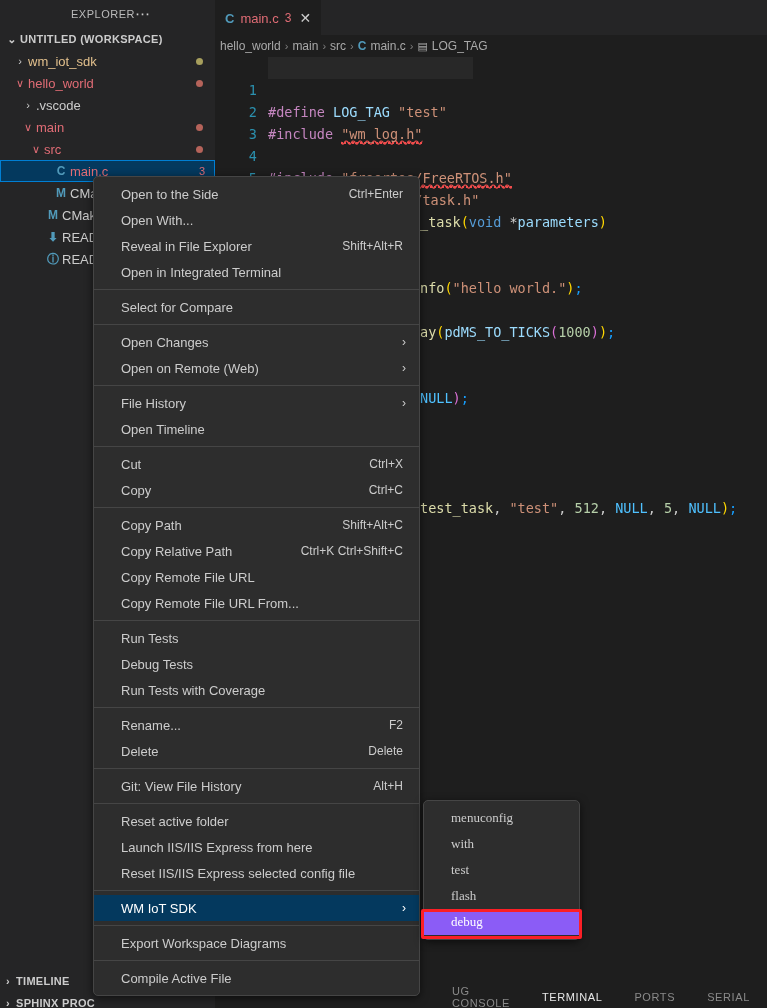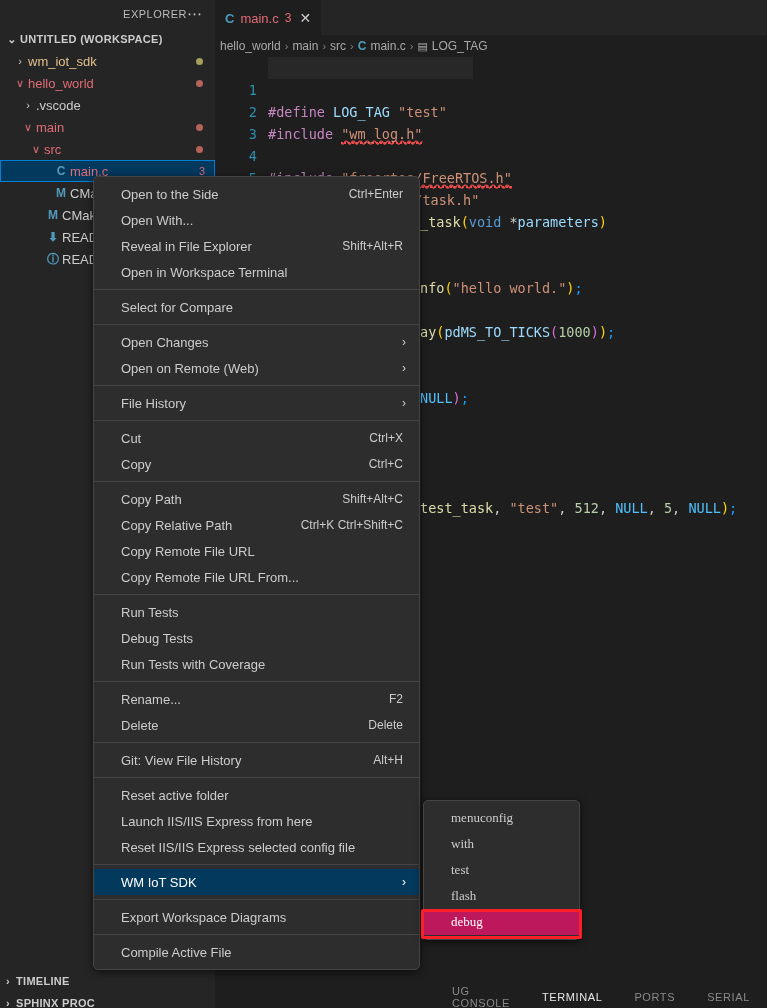--- a/index.html
+++ b/index.html
@@ -10,21 +10,21 @@
     overflow: hidden;
   }
   #root { position: relative; width: 767px; height: 1008px; background: #1e1e1e; }
 
   
   #sidebar {
     position: absolute; left: 0; top: 0; width: 215px; height: 1008px;
     background: #252526;
   }
   #sidebar-header {
-    height: 28px; display: flex; align-items: center; justify-content: flex-end;
+    height: 28px; display: flex; align-items: center; justify-content: center;
     padding: 0 12px 0 19px;
   }
   #sidebar-title {
     font-size: 11px; color: #bbbbbb; letter-spacing: .5px; font-weight: 400;
   }
   #sidebar-more {
     color: #cccccc; font-size: 15px; line-height: 8px; letter-spacing: 1px;
     cursor: pointer;
   }
   .ws-root {
@@ -125,21 +125,21 @@
   
   #submenu {
     position: absolute; left: 423px; top: 800px; width: 157px;
     background: #2d2d2d; border: 1px solid #454545; border-radius: 5px;
     box-shadow: 0 2px 8px rgba(0,0,0,.6); padding: 4px 0; z-index: 60;
   }
   .smi {
     height: 26px; display: flex; align-items: center;
     padding-left: 27px; font-size: 13px; color: #cccccc; cursor: pointer; font-family: Liberation Serif, serif;
   }
-  .smi.hl { background: #be185d; color: #ffffff; }
+  .smi.hl { background: #8b5cf6; color: #ffffff; }
   #redbox {
     position: absolute; left: 421px; top: 909px; width: 161px; height: 30px;
     border: 3px solid #fc1f26; border-radius: 2px; z-index: 70; pointer-events: none;
   }
 
   
   #panel {
     position: absolute; left: 215px; right: 0; bottom: 0; height: 68px;
     background: #1e1e1e;
   }
@@ -326,39 +326,42 @@
         <span class="kb">Ctrl+Enter</span>
       </div>
       <div class="mi">
         <span>Open With...</span>
       </div>
       <div class="mi">
         <span>Reveal in File Explorer</span>
         <span class="kb">Shift+Alt+R</span>
       </div>
       <div class="mi">
-        <span>Open in Workspace Terminal</span>
+        <span>Open in Integrated Terminal</span>
       </div>
       <div class="msep"></div>
       <div class="mi">
         <span>Select for Compare</span>
       </div>
       <div class="msep"></div>
       <div class="mi">
         <span>Open Changes</span>
         <span class="arr">›</span>
       </div>
       <div class="mi">
         <span>Open on Remote (Web)</span>
         <span class="arr">›</span>
       </div>
       <div class="msep"></div>
       <div class="mi">
         <span>File History</span>
         <span class="arr">›</span>
+      </div>
+      <div class="mi">
+        <span>Open Timeline</span>
       </div>
       <div class="msep"></div>
       <div class="mi">
         <span>Cut</span>
         <span class="kb">Ctrl+X</span>
       </div>
       <div class="mi">
         <span>Copy</span>
         <span class="kb">Ctrl+C</span>
       </div>

